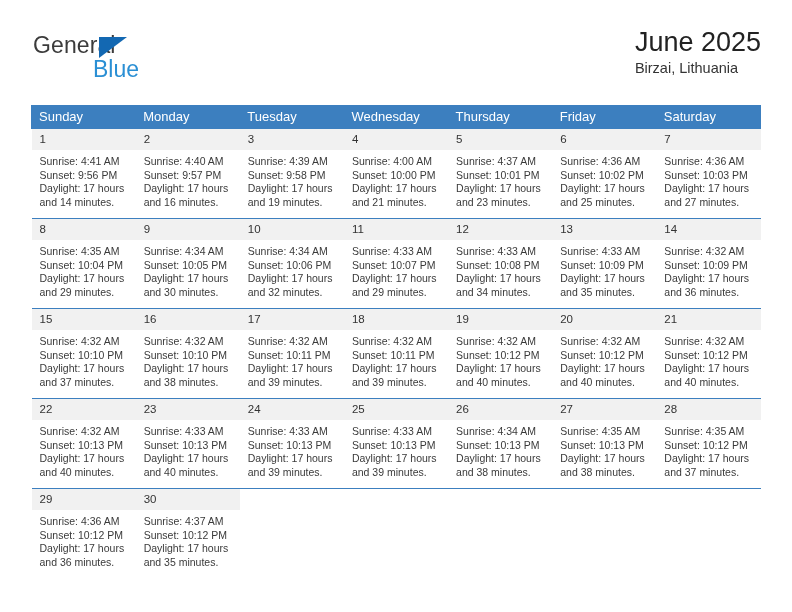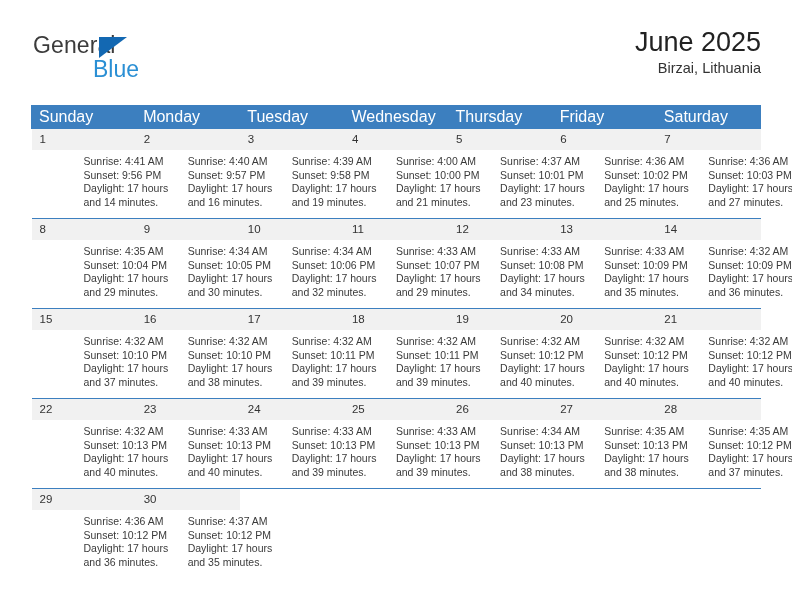--- a/index.html
+++ b/index.html
@@ -59,21 +59,21 @@
     left: 62px;
     top: 24px;
     font-size: 23px;
     color: #2a8fd4;
     line-height: 26px;
   }
   .title-wrap {
     position: absolute;
     right: 0;
     top: 0;
-    text-align: right;
+    text-align: left;
   }
   .cal-title {
     font-size: 27px;
     color: #222222;
     line-height: 32px;
     white-space: nowrap;
   }
   .cal-subtitle {
     font-size: 14.5px;
     color: #333333;
@@ -88,21 +88,21 @@
     left: 31px;
     top: 105px;
     width: 730px;
     border-collapse: collapse;
     table-layout: fixed;
   }
   .calendar th {
     background: #3c7fbf;
     color: #ffffff;
     font-weight: normal;
-    font-size: 16px;
+    font-size: 13px;
     text-align: left;
     padding: 4px 0 5px 7px;
     border: 1px solid #3c7fbf;
     line-height: 13px;
   }
   .calendar td {
     vertical-align: top;
     padding: 0;
     border: 0;
     border-top: 1px solid #3c7fbf;
@@ -122,21 +122,20 @@
   }
   .daynum.empty {
     background: #ffffff;
     color: transparent;
   }
   .dayinfo {
     padding: 5px 6px 0 8px;
     font-size: 10.5px;
     line-height: 13.6px;
     color: #3a3a3a;
-    margin-left: 44px;
   }
   .dayinfo div {
     white-space: nowrap;
   }
   td.blank .dayinfo { visibility: hidden; }
 </style>
 </head>
 <body>
 
 <div class="page">

